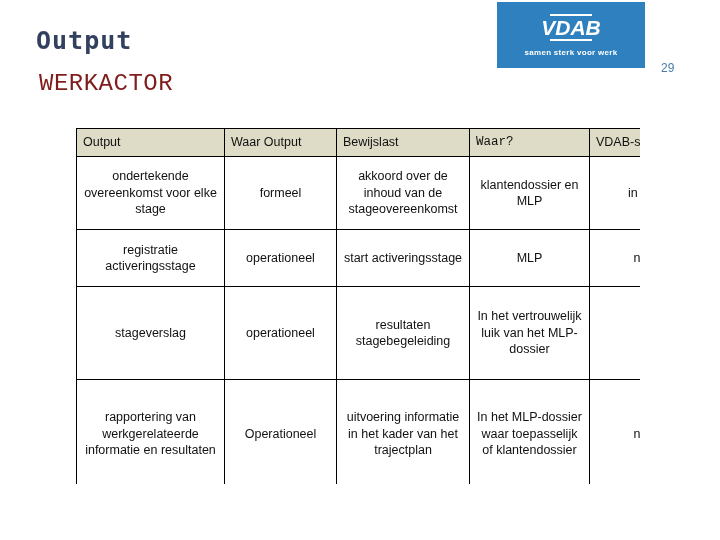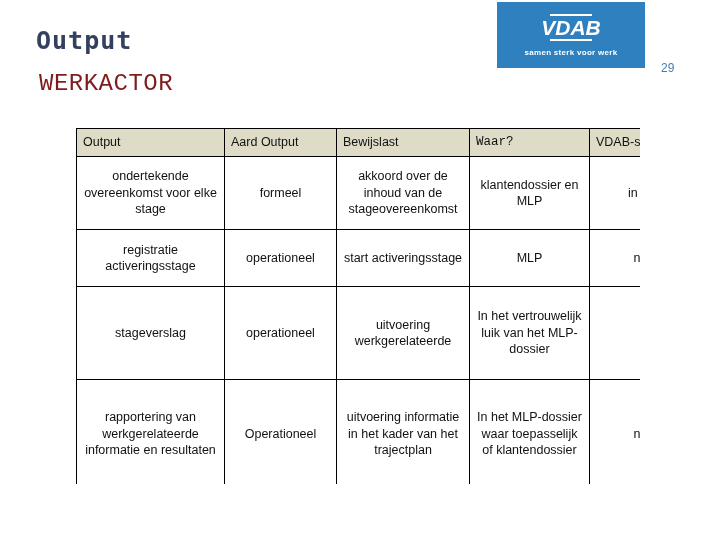--- a/index.html
+++ b/index.html
@@ -151,21 +151,21 @@
   <div id="logo-tagline">samen sterk voor werk</div>
 </div>
 
 <div id="page-number">29</div>
 
 <div id="output-table-wrap">
   <table id="output-table">
     <thead>
       <tr>
         <th class="col-1">Output</th>
-        <th class="col-2">Aard Output</th>
+        <th class="col-2">Waar Output</th>
         <th class="col-3">Bewijslast</th>
         <th class="col-4">Waar?</th>
         <th class="col-5">VDAB-sjabloon</th>
       </tr>
     </thead>
     <tbody>
       <tr class="r1">
         <td>ondertekende overeenkomst voor elke stage</td>
         <td>formeel</td>
         <td>akkoord over de inhoud van de stageovereenkomst</td>
@@ -175,21 +175,21 @@
       <tr class="r2">
         <td>registratie activeringsstage</td>
         <td>operationeel</td>
         <td>start activeringsstage</td>
         <td>MLP</td>
         <td>neen</td>
       </tr>
       <tr class="r3">
         <td>stageverslag</td>
         <td>operationeel</td>
-        <td>uitvoering werkgerelateerde</td>
+        <td>resultaten stagebegeleiding</td>
         <td>In het vertrouwelijk luik van het MLP-dossier</td>
         <td>ja</td>
       </tr>
       <tr class="r4">
         <td>rapportering van werkgerelateerde informatie en resultaten</td>
         <td>Operationeel</td>
         <td>uitvoering informatie in het kader van het trajectplan</td>
         <td>In het MLP-dossier waar toepasselijk of klantendossier</td>
         <td>neen</td>
       </tr>

